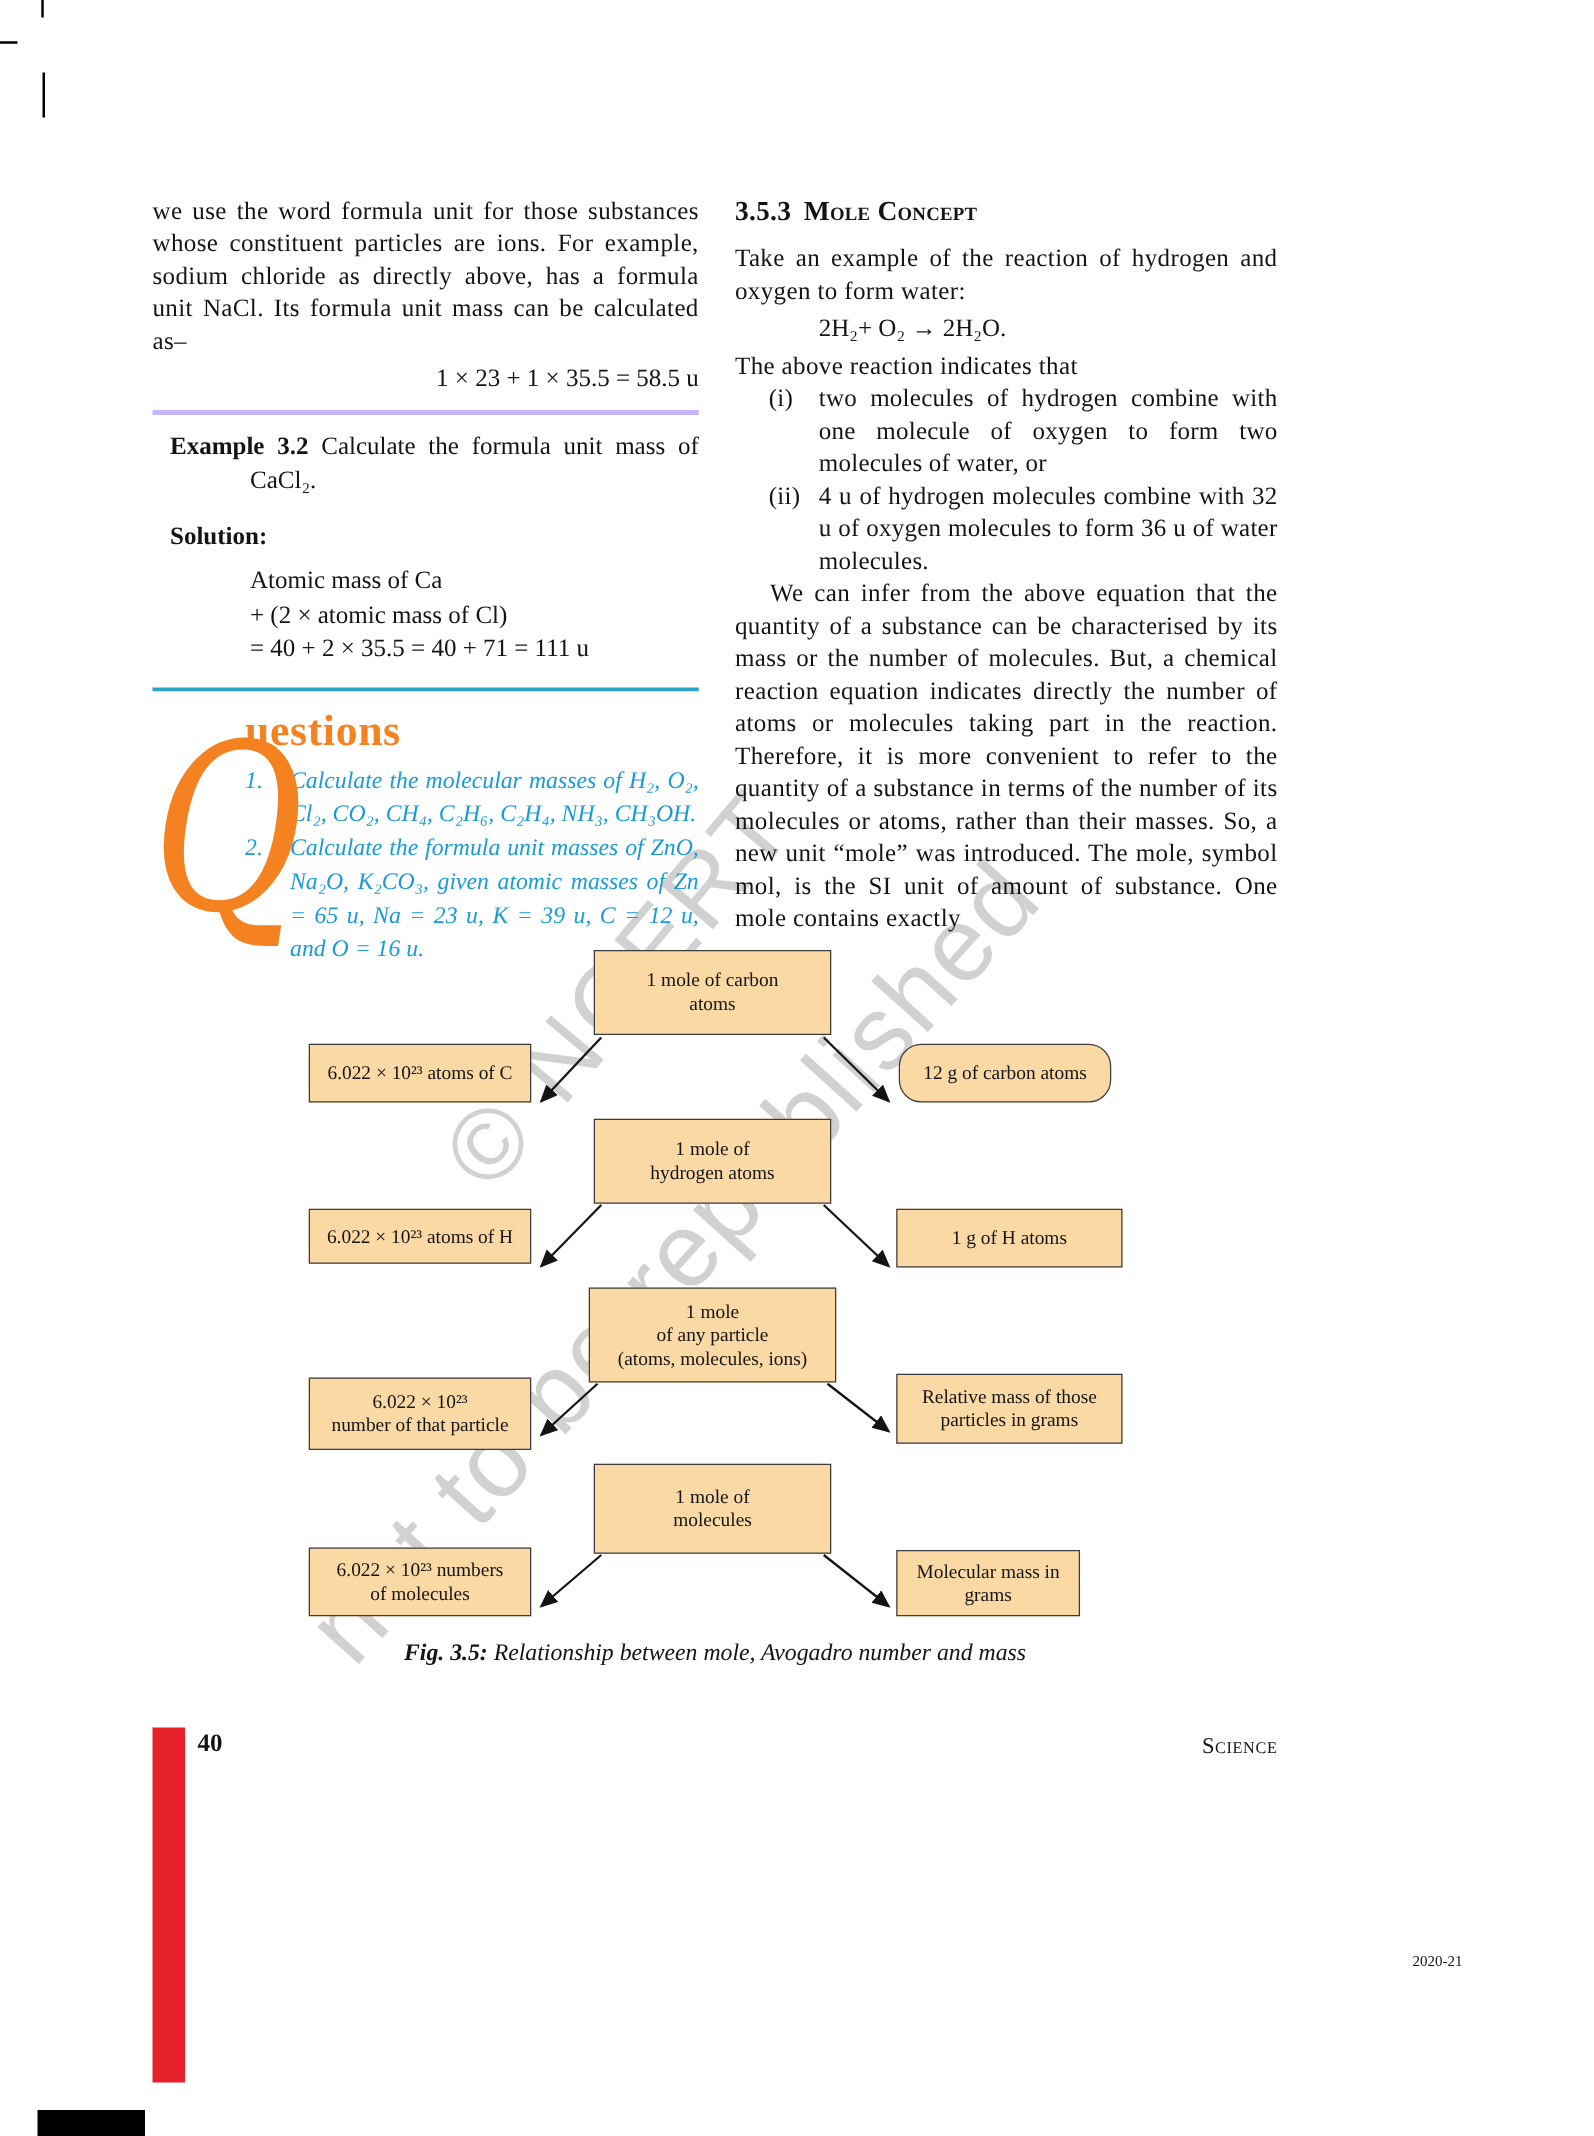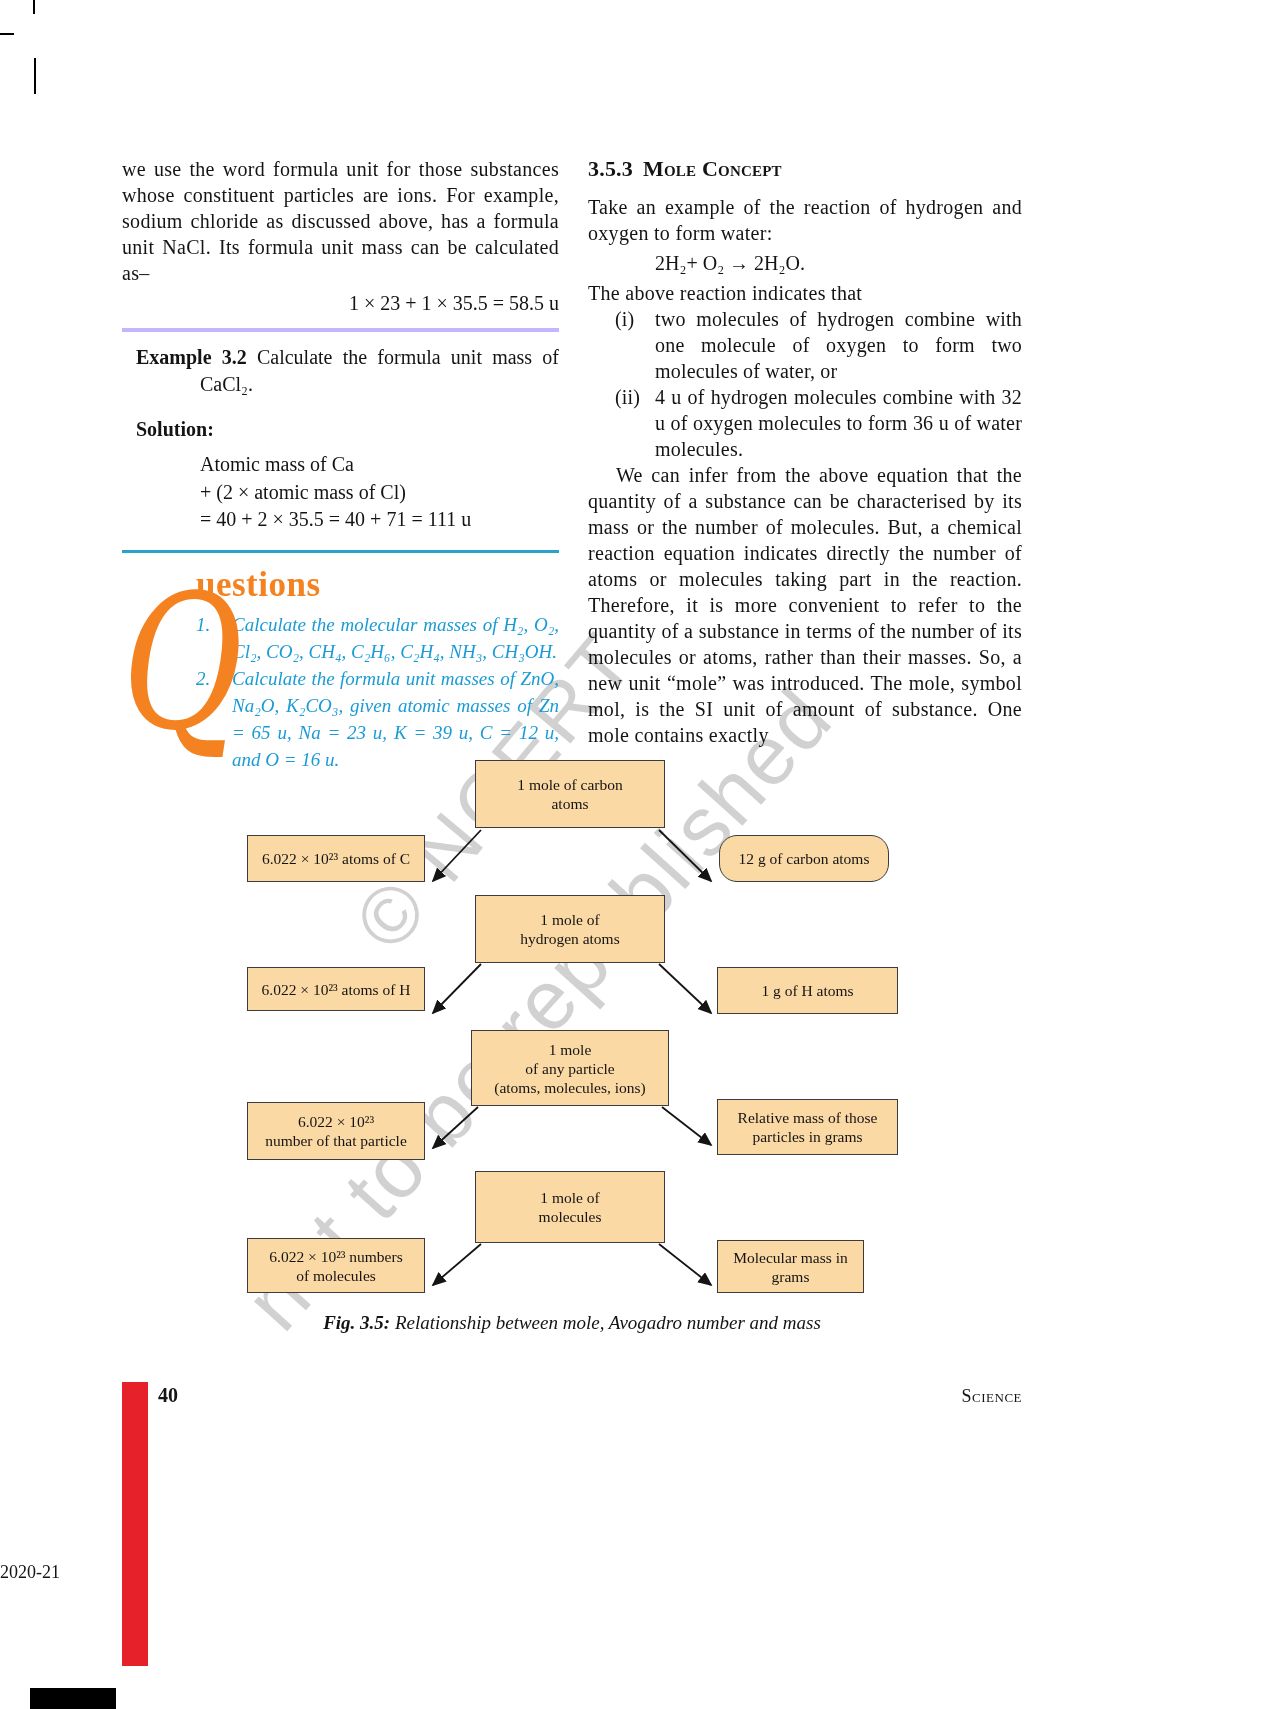--- a/index.html
+++ b/index.html
@@ -64,37 +64,37 @@
     font-size:15.5px; line-height:19px; white-space:pre-line; padding:2px 6px;
   }
   .arrows { position:absolute; left:0; top:0; pointer-events:none; z-index:3; }
   .fig-caption { position:absolute; left:122px; top:1312px; width:900px; text-align:center; font-size:19px; font-style:italic; z-index:2; }
   .fig-caption .cap-label { font-weight:bold; }
 
   
   .red-bar { position:absolute; left:122px; top:1382px; width:26px; height:284px; background:#e62129; z-index:2; }
   .page-num { position:absolute; left:158px; top:1384px; font-size:20px; font-weight:bold; z-index:3; }
   .brand { position:absolute; right:253px; top:1386px; font-size:18px; font-variant:small-caps; letter-spacing:0.5px; z-index:2; }
-  .year-footer { position:absolute; left:0; top:1562px; width:1170px; text-align:left; font-size:18px; z-index:2; }
+  .year-footer { position:absolute; left:0; top:1562px; width:1170px; text-align:right; font-size:12px; z-index:2; }
 </style>
 </head>
 <body>
 
 <div class="page">
 
   <div class="crop-h"></div>
   <div class="crop-v"></div>
   <div class="crop-v2"></div>
   <div class="print-bar"></div>
 
   <div class="wm wm1">© NCERT</div>
   <div class="wm wm2">not to be republished</div>
 
   <div class="col-left">
-    <p class="body-text">we use the word formula unit for those substances whose constituent particles are ions. For example, sodium chloride as discussed above, has a formula unit NaCl. Its formula unit mass can be calculated as–</p>
+    <p class="body-text">we use the word formula unit for those substances whose constituent particles are ions. For example, sodium chloride as directly above, has a formula unit NaCl. Its formula unit mass can be calculated as–</p>
     <p class="formula-center">1 × 23 + 1 × 35.5 = 58.5 u</p>
 
     <div class="example-block">
       <p class="example-para"><b>Example 3.2</b><span> Calculate the formula unit mass of CaCl₂.</span></p>
       <p class="solution-label">Solution:</p>
       <div class="solution-lines">
         <div>Atomic mass of Ca</div>
         <div>+ (2 × atomic mass of Cl)</div>
         <div>= 40 + 2 × 35.5 = 40 + 71 = 111 u</div>
       </div>

